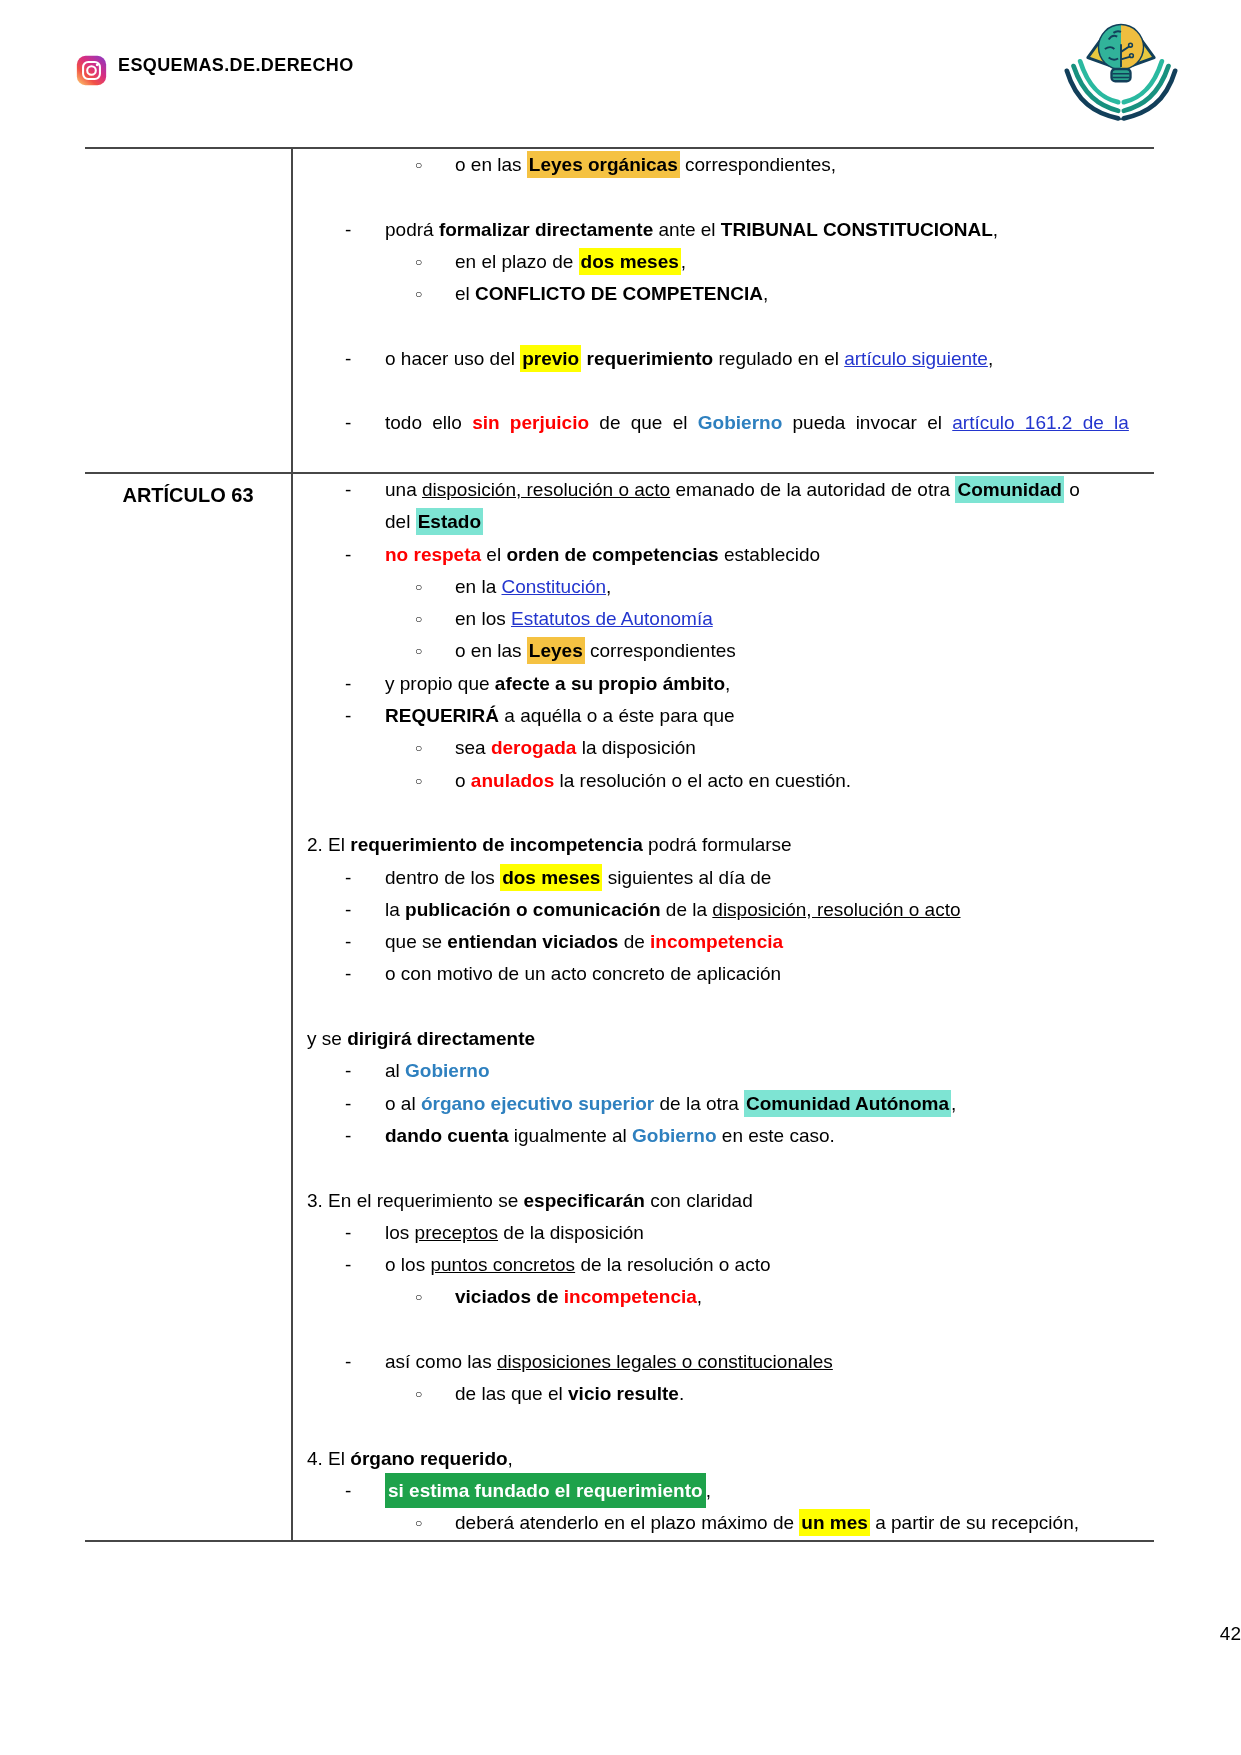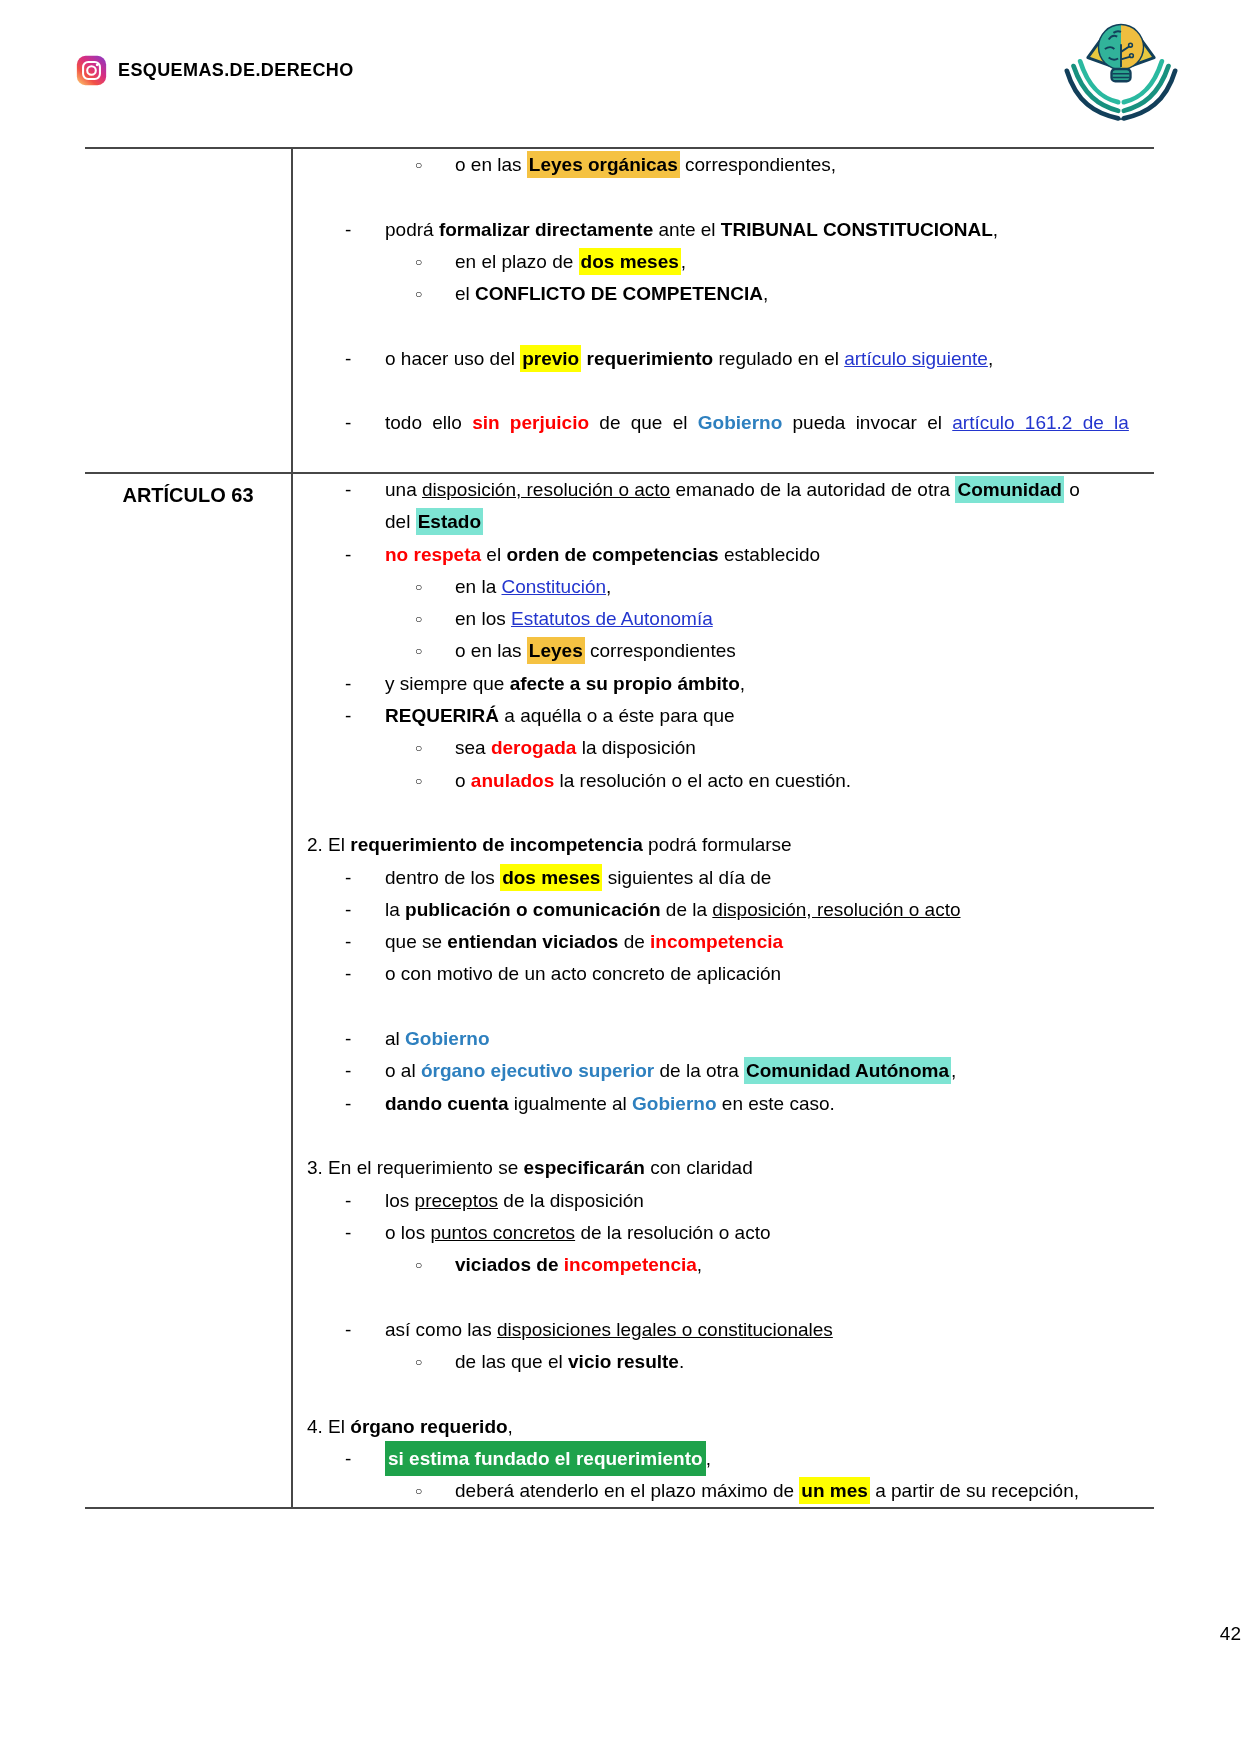--- a/index.html
+++ b/index.html
@@ -5,21 +5,21 @@
   :root{
     --hy:#FFFF00; --ho:#F5C242; --hc:#7EE4D3; --hg:#1EA24B;
     --red:#FF0000; --blue:#2E80BF; --link:#2335CE; --border:#474747;
   }
   *{ box-sizing:border-box; }
   html,body{ margin:0; padding:0; background:#fff; }
   body{ font-family:"Liberation Sans", sans-serif; color:#000; }
   .page{ position:relative; width:1241px; height:1755px; background:#fff; overflow:hidden; }
 
   
-  .brand{ position:absolute; left:76px; top:55px; display:flex; align-items:center; gap:11px; }
+  .brand{ position:absolute; left:76px; top:55px; display:flex; align-items:flex-start; gap:11px; }
   .brand-text{ font-size:18px; font-weight:bold; letter-spacing:.4px; }
   .logo{ position:absolute; left:1058px; top:12px; }
 
   
   .schema-table{ position:absolute; left:85px; top:147px; width:1069px;
     border-top:2px solid var(--border); border-bottom:2px solid var(--border); }
   .t-row{ display:flex; }
   .t-row + .t-row{ border-top:2px solid var(--border); }
   .t-label{ width:208px; flex:0 0 208px; border-right:2px solid var(--border);
     text-align:center; font-weight:bold; font-size:20px; padding-top:5px; line-height:32.3px; }
@@ -118,31 +118,32 @@
       </div>
       <div class="t-row">
         <div class="t-label">ARTÍCULO 63</div>
         <div class="t-content">
           <div class="ln d"><span class="bullet bd">-</span><span>una </span><span class="su">disposición, resolución o acto</span><span> emanado de la autoridad de otra </span><span class="shc">Comunidad</span><span> o</span></div>
           <div class="ln dc"><span>del </span><span class="shc">Estado</span></div>
           <div class="ln d"><span class="bullet bd">-</span><span class="sr">no respeta</span><span> el </span><span class="sb">orden de competencias</span><span> establecido</span></div>
           <div class="ln c"><span class="bullet bc">○</span><span>en la </span><span class="slk">Constitución</span><span>,</span></div>
           <div class="ln c"><span class="bullet bc">○</span><span>en los </span><span class="slk">Estatutos de Autonomía</span></div>
           <div class="ln c"><span class="bullet bc">○</span><span>o en las </span><span class="sho">Leyes</span><span> correspondientes</span></div>
-          <div class="ln d"><span class="bullet bd">-</span><span>y siempre que </span><span class="sb">afecte a su propio ámbito</span><span>,</span></div>
+          <div class="ln d"><span class="bullet bd">-</span><span>y propio que </span><span class="sb">afecte a su propio ámbito</span><span>,</span></div>
           <div class="ln d"><span class="bullet bd">-</span><span class="sb">REQUERIRÁ</span><span> a aquélla o a éste para que</span></div>
           <div class="ln c"><span class="bullet bc">○</span><span>sea </span><span class="sr">derogada</span><span> la disposición</span></div>
           <div class="ln c"><span class="bullet bc">○</span><span>o </span><span class="sr">anulados</span><span> la resolución o el acto en cuestión.</span></div>
           <div class="ln s"></div>
           <div class="ln p"><span>2. El </span><span class="sb">requerimiento de incompetencia</span><span> podrá formularse</span></div>
           <div class="ln d"><span class="bullet bd">-</span><span>dentro de los </span><span class="shy">dos meses</span><span> siguientes al día de</span></div>
           <div class="ln d"><span class="bullet bd">-</span><span>la </span><span class="sb">publicación o comunicación</span><span> de la </span><span class="su">disposición, resolución o acto</span></div>
           <div class="ln d"><span class="bullet bd">-</span><span>que se </span><span class="sb">entiendan viciados</span><span> de </span><span class="sr">incompetencia</span></div>
           <div class="ln d"><span class="bullet bd">-</span><span>o con motivo de un acto concreto de aplicación</span></div>
           <div class="ln s"></div>
+          <div class="ln p"><span>y se </span><span class="sb">dirigirá directamente</span></div>
           <div class="ln d"><span class="bullet bd">-</span><span>al </span><span class="sbl">Gobierno</span></div>
           <div class="ln d"><span class="bullet bd">-</span><span>o al </span><span class="sbl">órgano ejecutivo superior</span><span> de la otra </span><span class="shc">Comunidad Autónoma</span><span>,</span></div>
           <div class="ln d"><span class="bullet bd">-</span><span class="sb">dando cuenta</span><span> igualmente al </span><span class="sbl">Gobierno</span><span> en este caso.</span></div>
           <div class="ln s"></div>
           <div class="ln p"><span>3. En el requerimiento se </span><span class="sb">especificarán</span><span> con claridad</span></div>
           <div class="ln d"><span class="bullet bd">-</span><span>los </span><span class="su">preceptos</span><span> de la disposición</span></div>
           <div class="ln d"><span class="bullet bd">-</span><span>o los </span><span class="su">puntos concretos</span><span> de la resolución o acto</span></div>
           <div class="ln c"><span class="bullet bc">○</span><span class="sb">viciados de </span><span class="sr">incompetencia</span><span>,</span></div>
           <div class="ln s"></div>
           <div class="ln d"><span class="bullet bd">-</span><span>así como las </span><span class="su">disposiciones legales o constitucionales</span></div>

